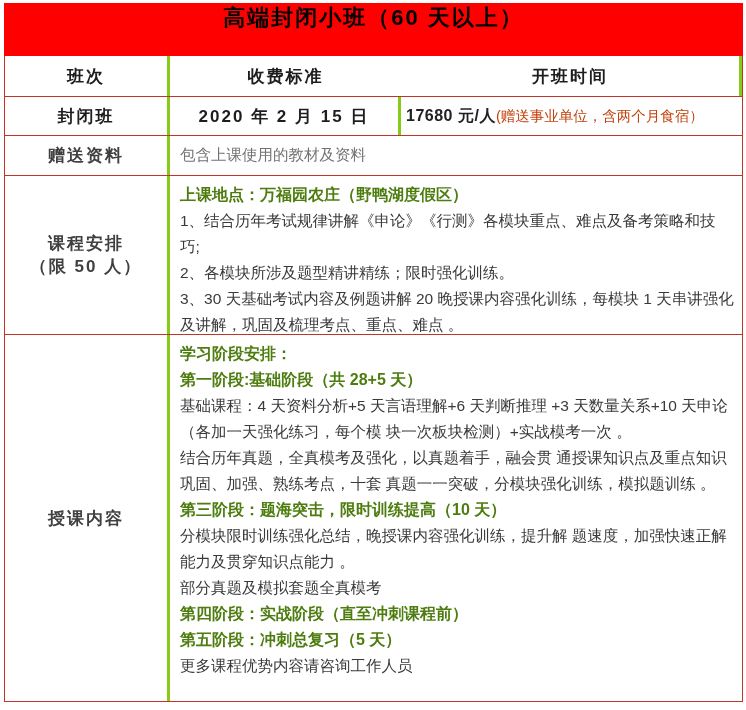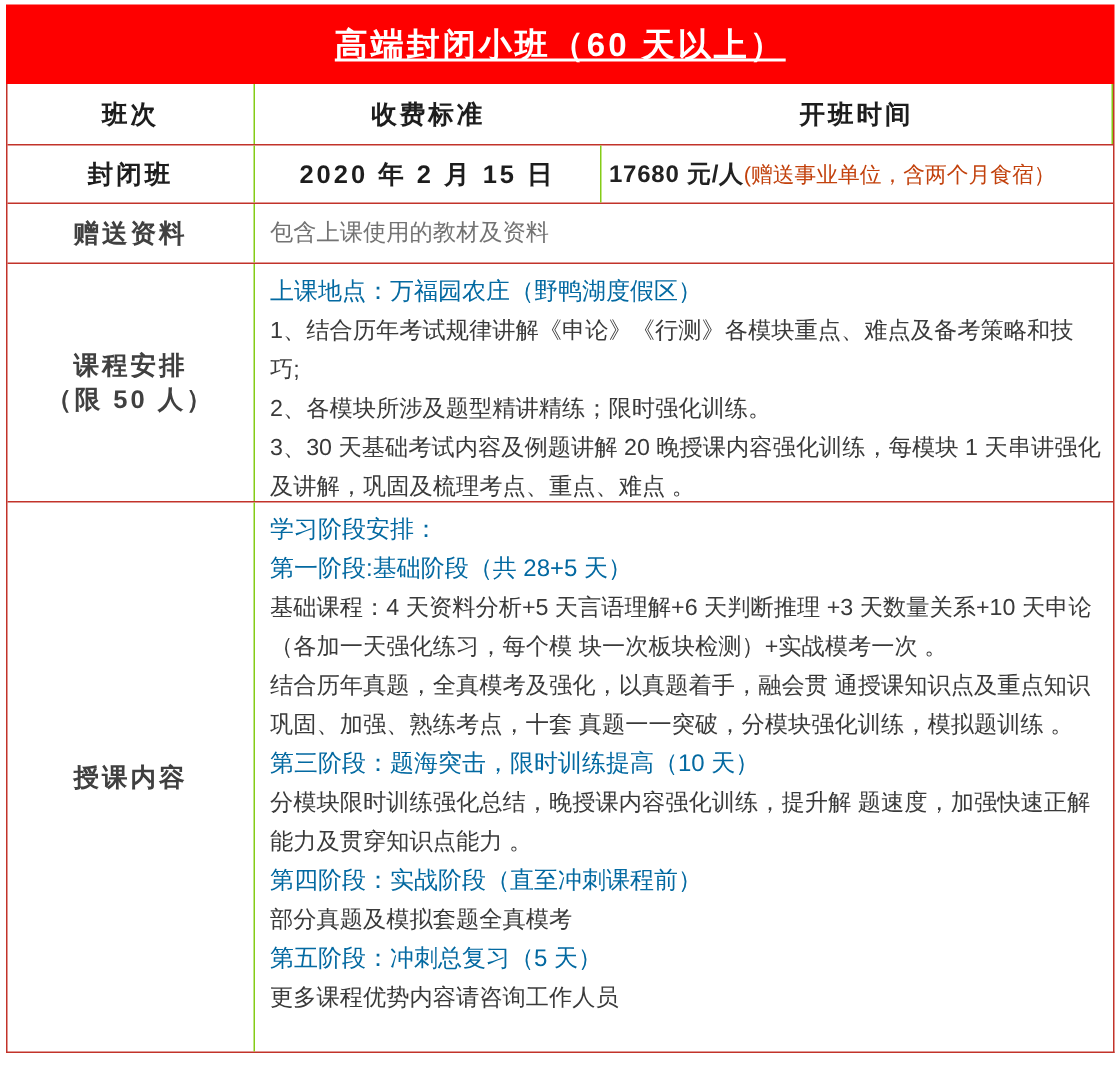--- a/index.html
+++ b/index.html
@@ -15,47 +15,46 @@
     padding: 3px 3px 0 4px;
     background: #ffffff;
   }
   .sheet {
     width: 739px;
     box-sizing: border-box;
   }
   .banner {
     height: 53px;
     background: #fe0000;
-    color: #ffffff;
+    color: #000000;
     display: flex;
-    align-items: center;
+    align-items: flex-start;
     justify-content: center;
     font-size: 22px;
     font-weight: bold;
     letter-spacing: 2px;
-    text-decoration: underline;
   }
   .tbl {
     border: 1px solid #c2332a;
     border-top: none;
     box-sizing: border-box;
   }
   .row {
     display: grid;
     border-bottom: 1px solid #c2332a;
     box-sizing: border-box;
   }
   .row:last-child { border-bottom: none; }
   .cols3 { grid-template-columns: 165px 231px 1fr; }
   .cols2 { grid-template-columns: 165px 1fr; }
   .cell {
     box-sizing: border-box;
     overflow: hidden;
   }
-  .cell.vline { border-right: 1px solid #84cc16; }
+  .cell.vline { border-right: 3px solid #84cc16; }
   .label-cell {
     display: flex;
     flex-direction: column;
     align-items: center;
     justify-content: center;
     font-weight: bold;
     font-size: 17px;
     color: #404040;
     letter-spacing: 2px;
     text-align: center;
@@ -84,22 +83,22 @@
   .fee-main { font-weight: bold; font-size: 16px; letter-spacing: 0.5px; }
   .fee-note { font-size: 14.5px; color: #c2410c; }
   .content-cell {
     padding: 6px 8px 0 10px;
     font-size: 15.5px;
     line-height: 26px;
     color: #3a3a3a;
   }
   .content-cell .line { margin: 0; }
   .content-cell .strong {
-    font-weight: normal;
-    color: #0369a1;
+    font-weight: bold;
+    color: #4d7c0f;
     font-size: 16px;
   }
   .single-line-cell {
     display: flex;
     align-items: center;
     padding: 0 8px 0 10px;
     font-size: 15.5px;
     color: #737373;
   }
 </style>
@@ -150,22 +149,22 @@
 
       <div class="row cols2 row-teach">
         <div class="cell vline label-cell">授课内容</div>
         <div class="cell content-cell">
             <p class="line strong">学习阶段安排：</p>
             <p class="line strong">第一阶段:基础阶段（共 28+5 天）</p>
             <p class="line">基础课程：4 天资料分析+5 天言语理解+6 天判断推理 +3 天数量关系+10 天申论（各加一天强化练习，每个模 块一次板块检测）+实战模考一次 。</p>
             <p class="line">结合历年真题，全真模考及强化，以真题着手，融会贯 通授课知识点及重点知识巩固、加强、熟练考点，十套 真题一一突破，分模块强化训练，模拟题训练 。</p>
             <p class="line strong">第三阶段：题海突击，限时训练提高（10 天）</p>
             <p class="line">分模块限时训练强化总结，晚授课内容强化训练，提升解 题速度，加强快速正解能力及贯穿知识点能力 。</p>
+            <p class="line">部分真题及模拟套题全真模考</p>
             <p class="line strong">第四阶段：实战阶段（直至冲刺课程前）</p>
-            <p class="line">部分真题及模拟套题全真模考</p>
             <p class="line strong">第五阶段：冲刺总复习（5 天）</p>
             <p class="line">更多课程优势内容请咨询工作人员</p>
           </div>
       </div>
 
     </div>
   </div>
 </div>
 
 </body></html>

